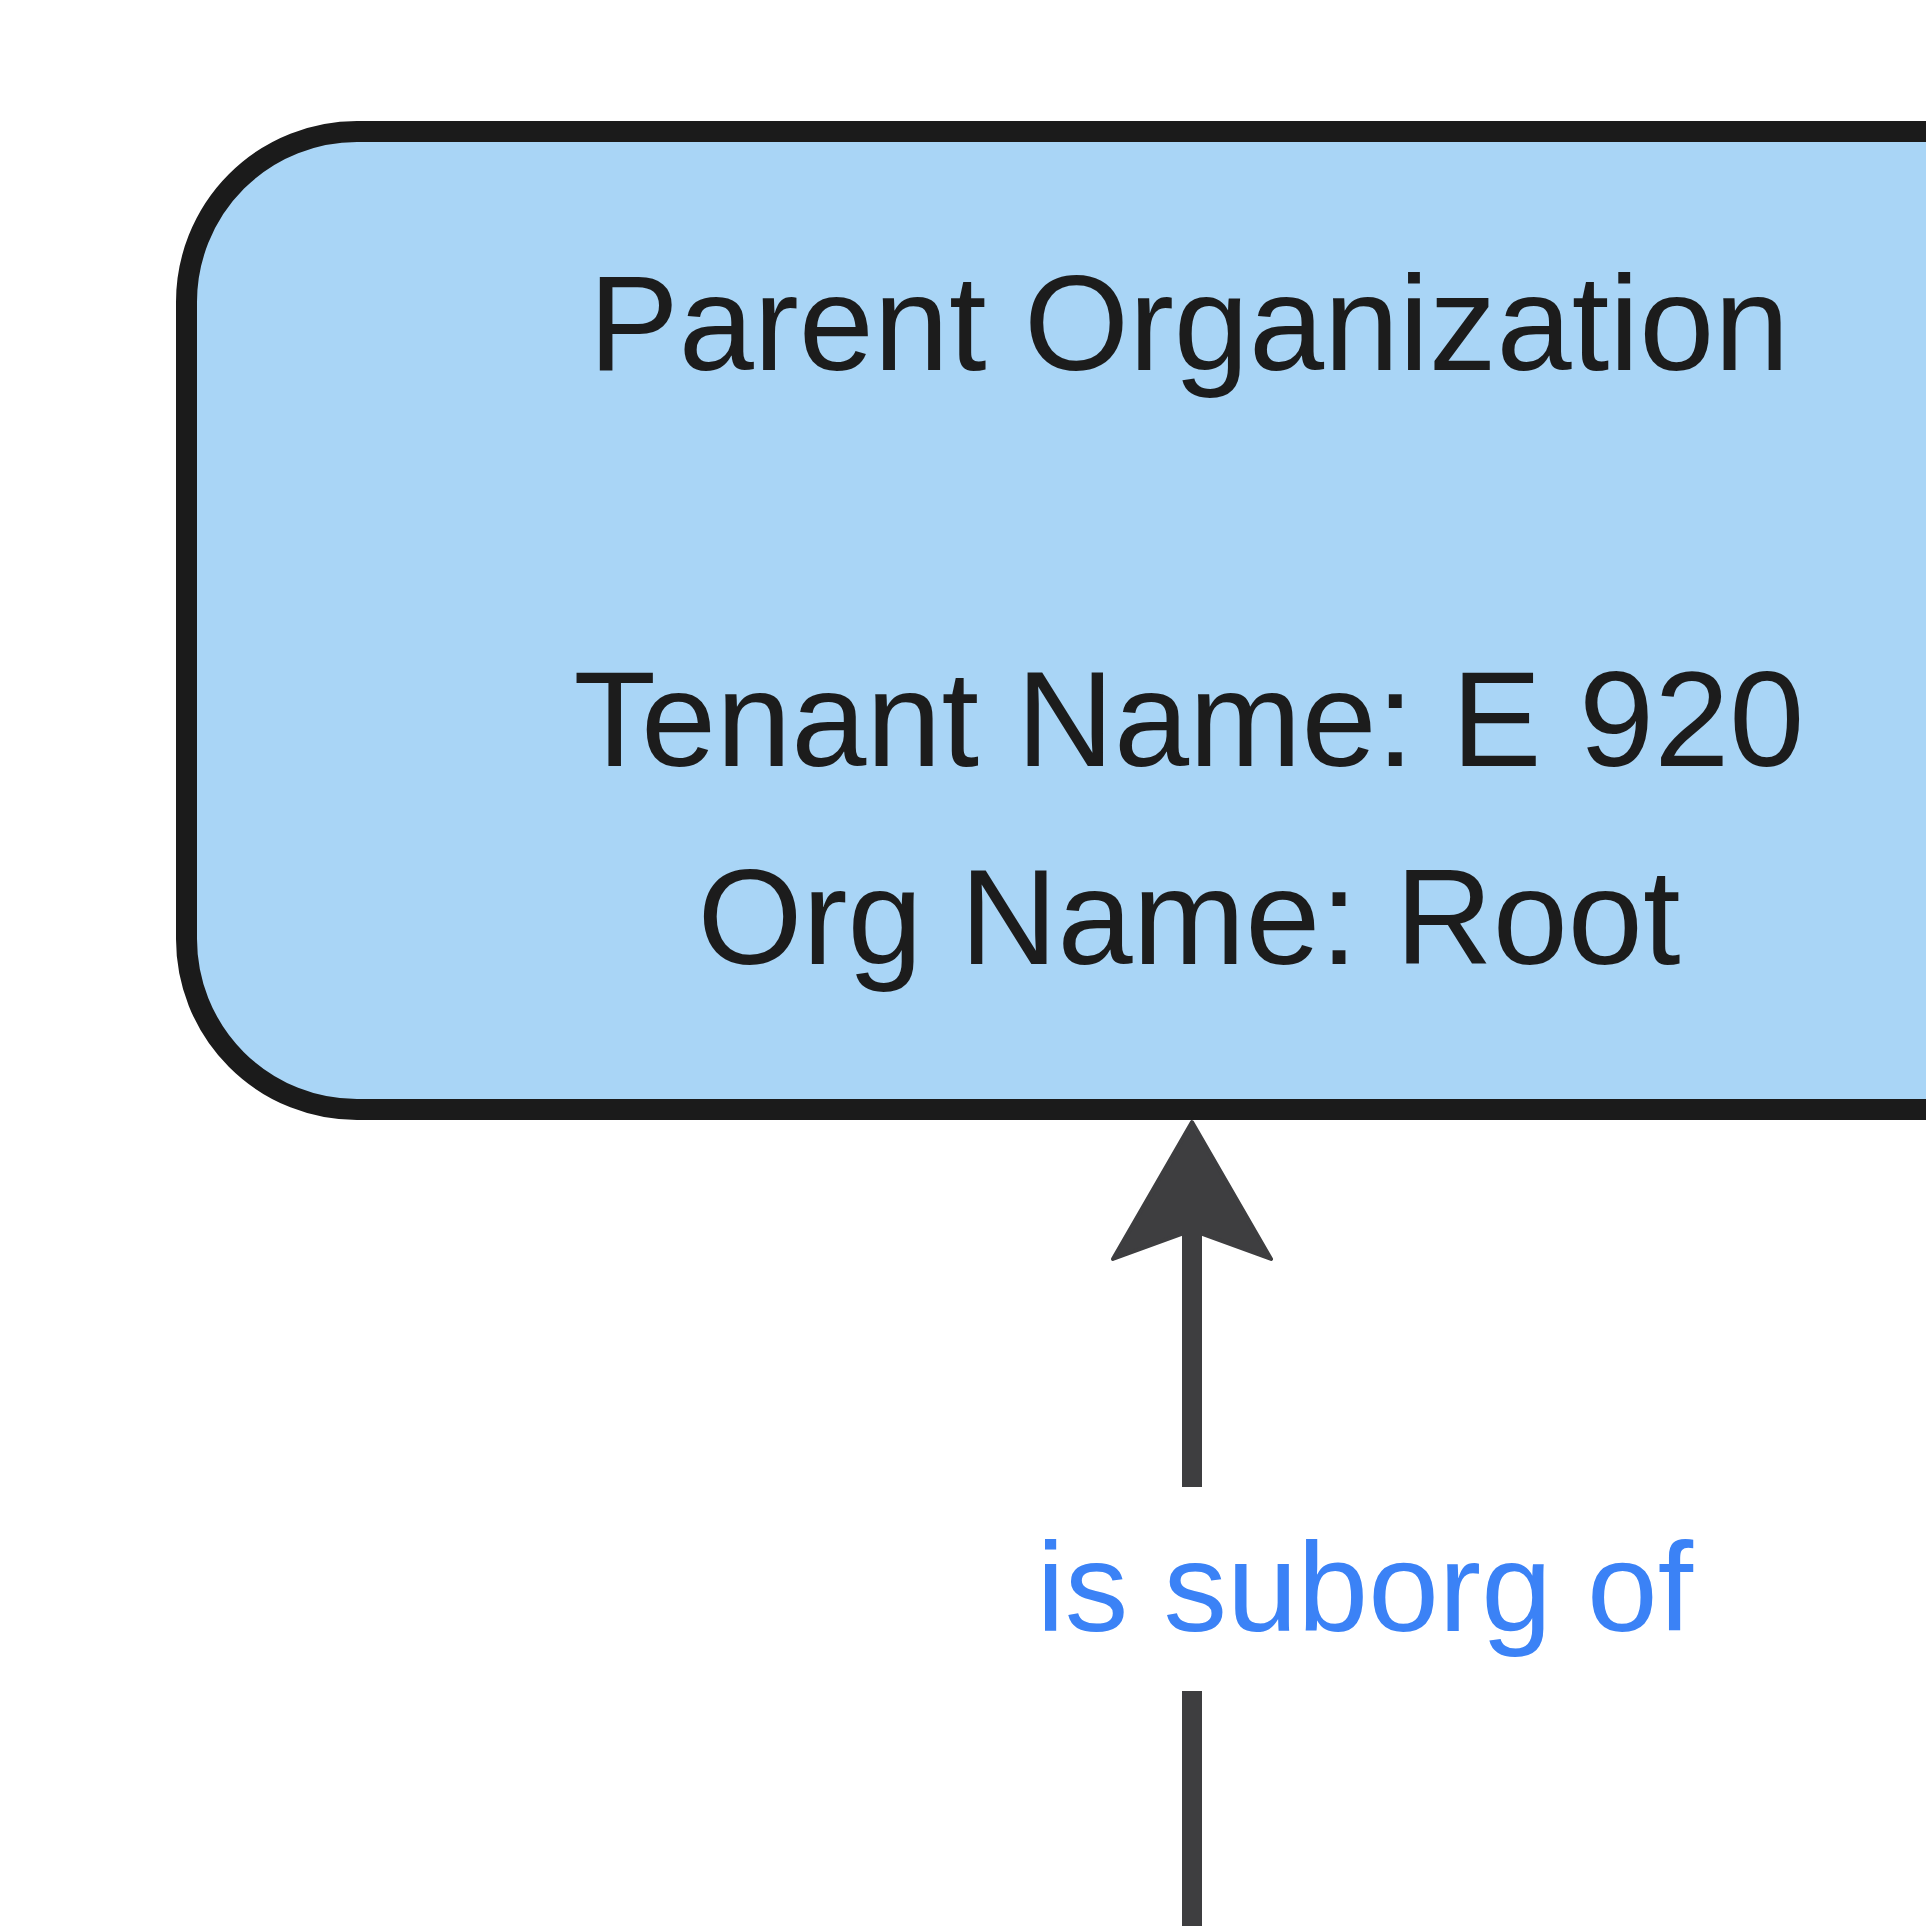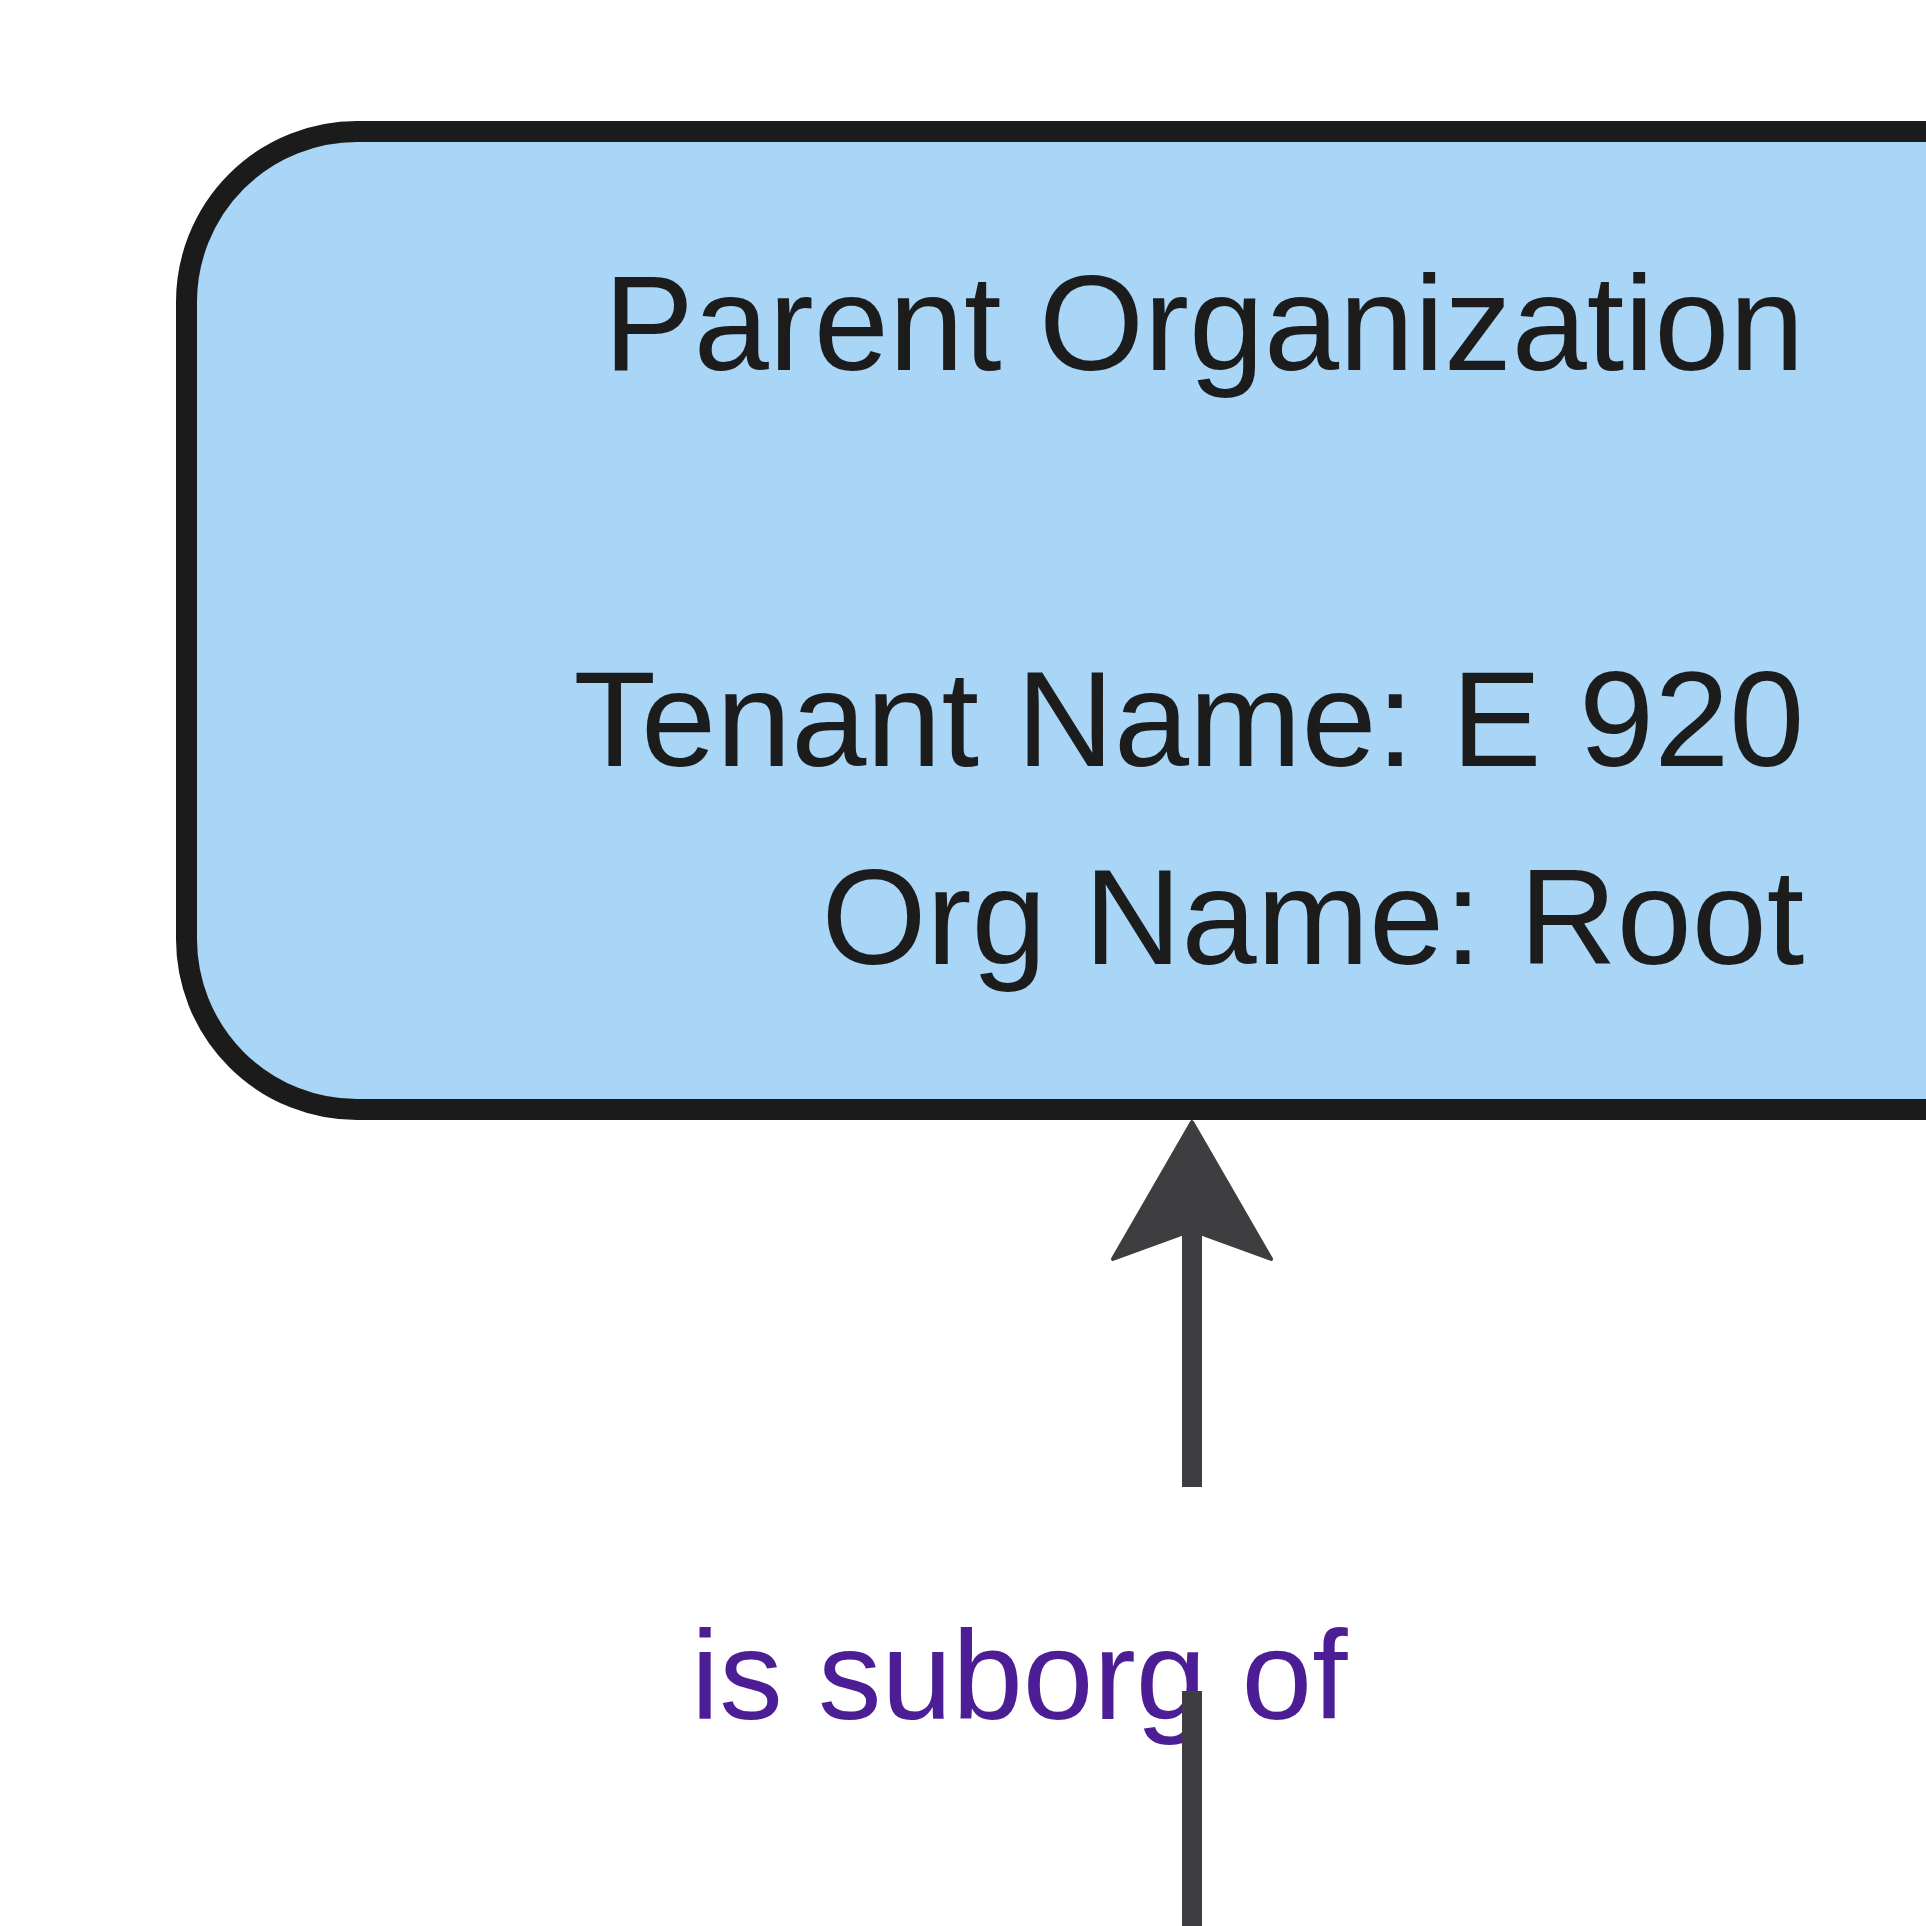--- a/index.html
+++ b/index.html
@@ -25,21 +25,21 @@
     display: flex;
     align-items: center;
     justify-content: center;
   }
   .node-parent {
     top: 121px;
     height: 999px;
     background: #A9D5F6;
   }
   .node-text {
-    text-align: right;
+    text-align: center;
     font-size: 135px;
     line-height: 198px;
     color: #1C1C1C;
     white-space: nowrap;
   }
   .node-line.blank {
     height: 198px;
   }
   .edge-line {
     position: absolute;
@@ -59,25 +59,25 @@
     position: absolute;
     left: 1111px;
     top: 1120px;
     width: 162px;
     height: 143px;
   }
   .edge-label {
     position: absolute;
     left: 691px;
     width: 1002px;
-    top: 1604px;
+    top: 1516px;
     line-height: 143px;
     font-size: 127px;
-    color: #4c1d95;
-    text-align: left;
+    color: #3b82f6;
+    text-align: right;
     white-space: nowrap;
   }
 </style>
 </head>
 <body>
 
 <div class="canvas">
 
   <div class="node node-parent">
     <div class="node-text">

